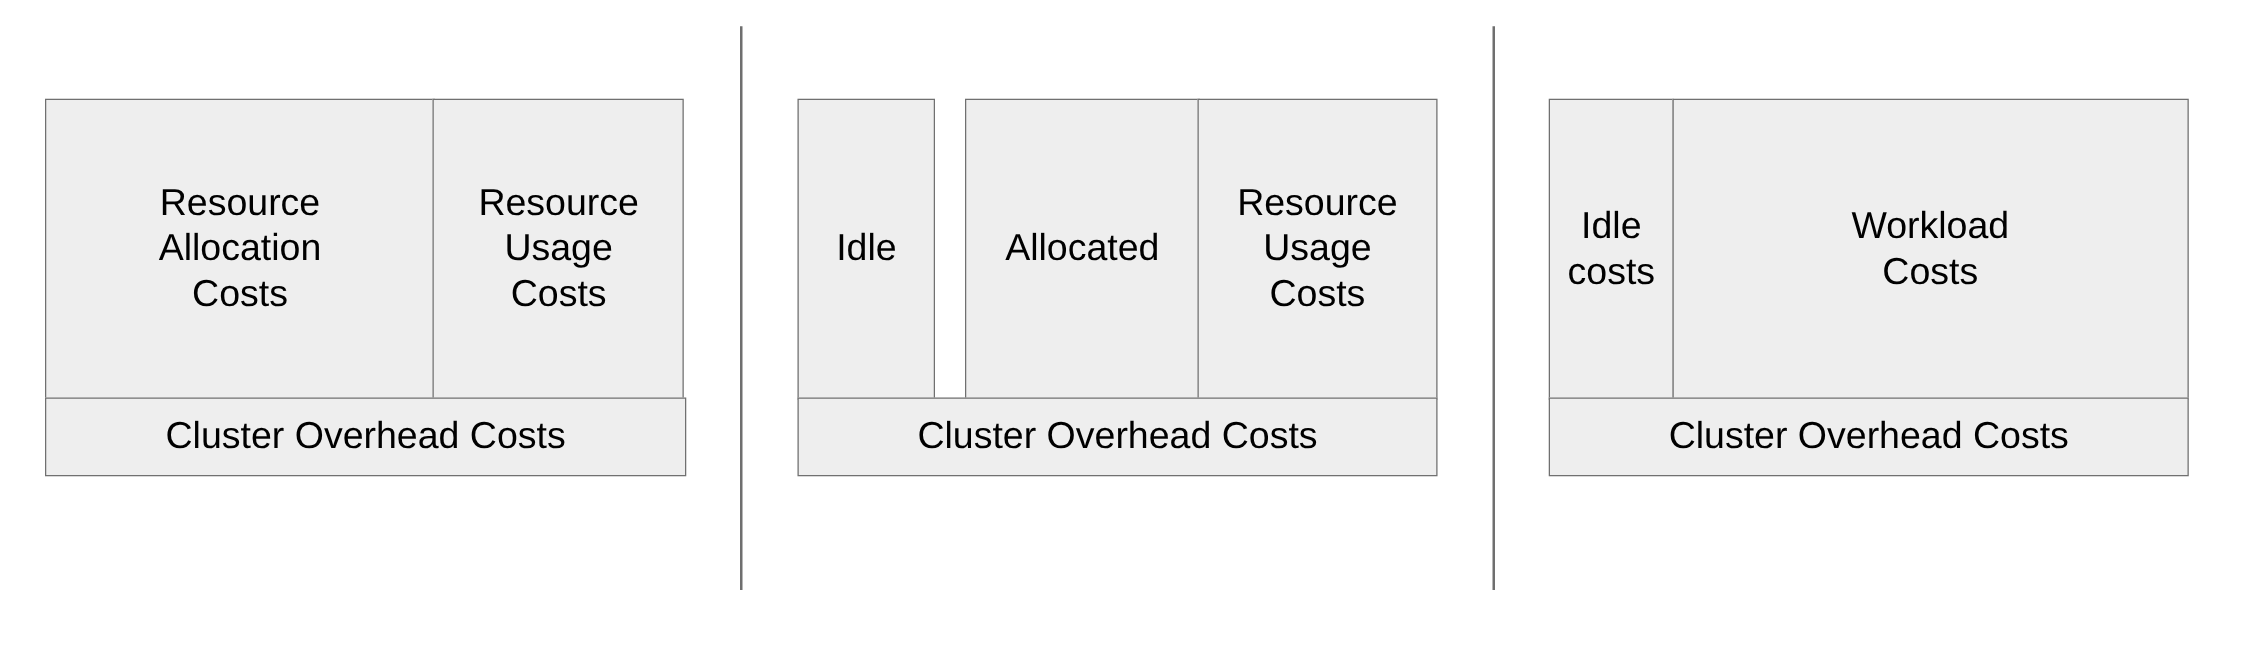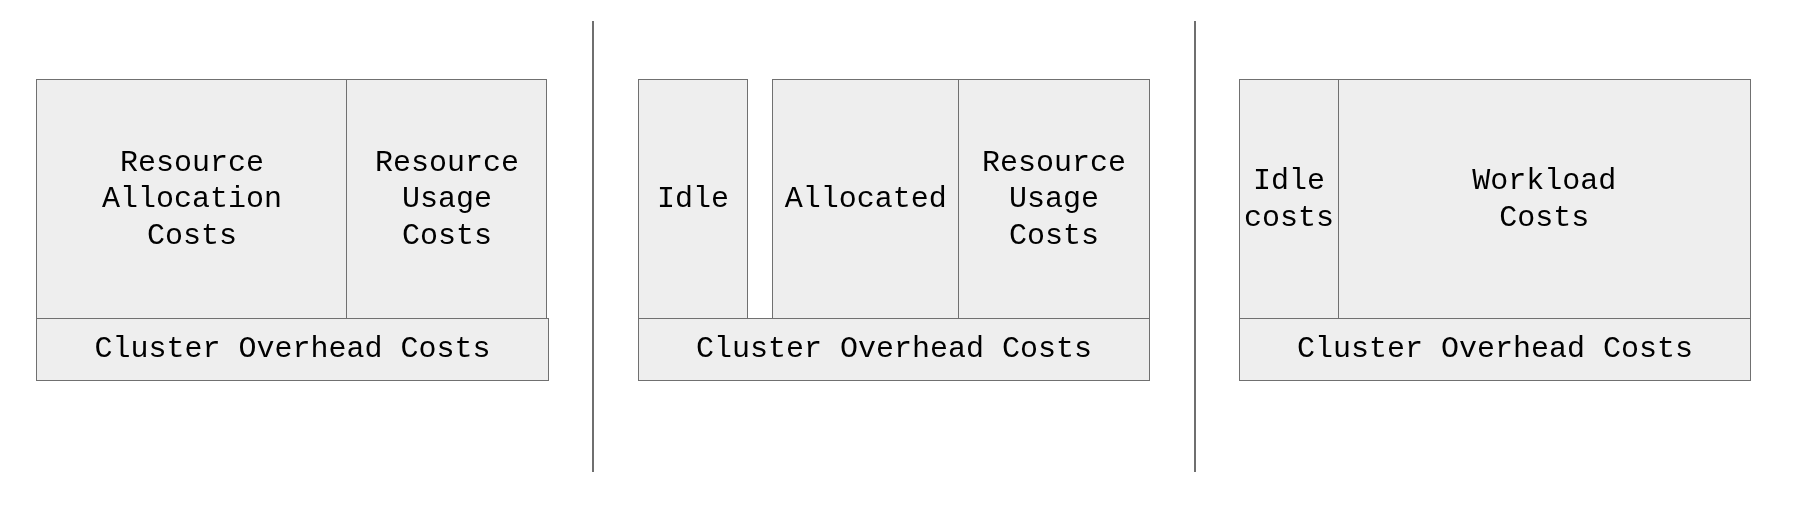--- a/index.html
+++ b/index.html
@@ -10,21 +10,20 @@
   body {
     font-family: "Liberation Sans", sans-serif;
     -webkit-font-smoothing: antialiased;
   }
   #canvas {
     position: relative;
     width: 1796px;
     height: 517px;
     background: #ffffff;
     overflow: hidden;
-    font-family: Liberation Mono, monospace;
   }
 
   
   .panel {
     position: absolute;
     top: 79px;
     height: 324px;
   }
   .panel-top-row {
     position: absolute;

